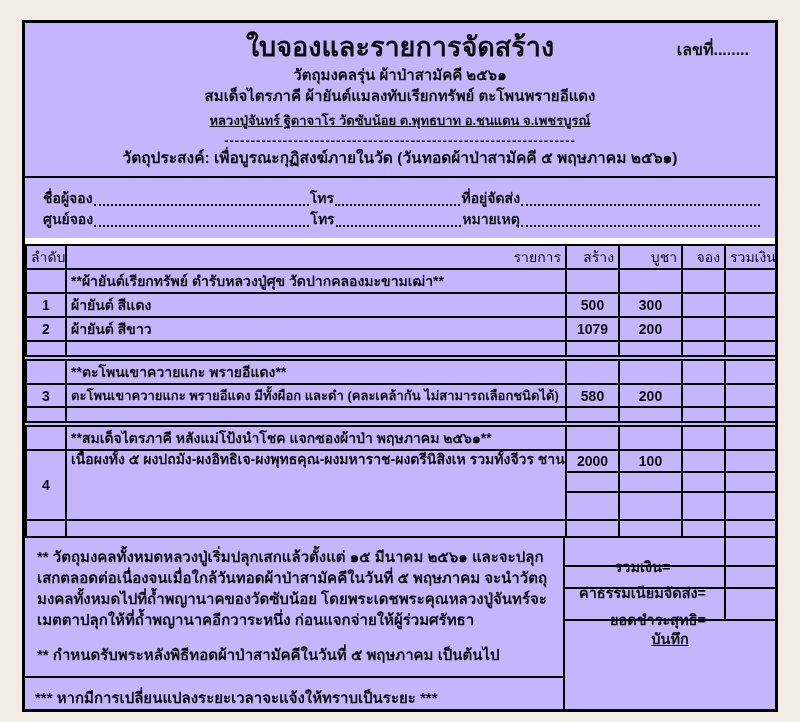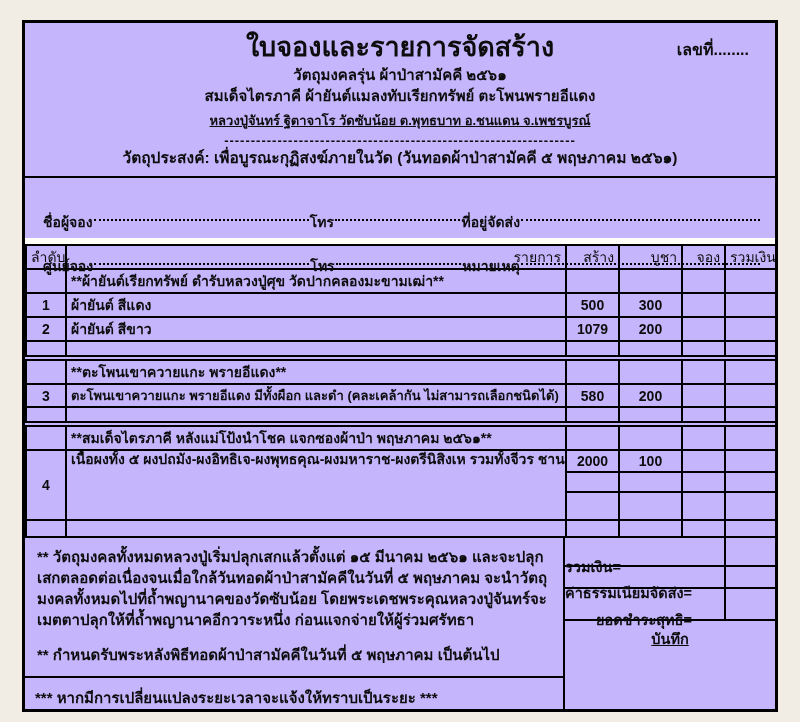--- a/index.html
+++ b/index.html
@@ -27,21 +27,21 @@
   .temple { font-size: 13px; font-weight: 700; line-height: 28px; text-decoration: underline; }
   .divider { font-size: 13px; font-weight: 700; line-height: 11px; letter-spacing: 1px; overflow: hidden; white-space: nowrap; }
   .purpose { font-size: 15.5px; font-weight: 700; line-height: 24px; }
   
   .booking {
     border-top: 2px solid #000;
     height: 62px;
     padding: 10px 14px 6px 18px;
     font-size: 14px; font-weight: 600;
   }
-  .bk-line { display: flex; align-items: center; height: 21px; margin-top: 23px; }
+  .bk-line { display: flex; align-items: flex-end; height: 21px; }
   .bk-line .dots { border-bottom: 2px dotted #000; margin: 0 1px 3px 1px; }
   .d1 { flex: 1.8; } .d2 { flex: 1.05; } .d3 { flex: 2.0; }
   .gap-band { height: 6px; background: #fffef8; }
   
   table.order {
     width: 750px;
     border-collapse: collapse;
     table-layout: fixed;
     font-size: 14px;
   }
@@ -63,21 +63,21 @@
   
   .bottom { display: flex; border-top: 0; height: 207px; }
   .bottom-left { width: 540px; border-right: 2px solid #000; display: flex; flex-direction: column; }
   .notes-box { height: 140px; border-bottom: 2px solid #000; padding: 8px 10px 0 12px; }
   .notes-box p { font-size: 15px; font-weight: 600; line-height: 21px; white-space: normal; }
   .notes-box .p2 { margin-top: 14px; }
   .footer-box { flex: 1; padding: 8px 10px 0 10px; }
   .footer-box div { font-size: 15px; font-weight: 600; line-height: 23px; }
   .bottom-right { flex: 1; display: flex; flex-direction: column; }
   .sum-row { display: flex; border-bottom: 2px solid #000; align-items: center; }
-  .sum-row .lbl { flex: 1; text-align: left; font-size: 14.5px; font-weight: 700; padding-right: 4px; margin-top: 30px; }
+  .sum-row .lbl { flex: 1; text-align: center; font-size: 14.5px; font-weight: 700; padding-right: 4px; margin-top: 30px; }
   .sum-row .val { width: 51px; align-self: stretch; border-left: 2px solid #000; }
   .r1 { height: 29px; } .r2 { height: 22px; } .r3 { height: 32px; padding-left: 31px; }
   .memo-box { flex: 1; text-align: center; padding-top: 6px; }
   .memo-box span { font-size: 14.5px; font-weight: 700; text-decoration: underline; }
 </style>
 </head>
 <body>
 
 <div class="frame">
 

